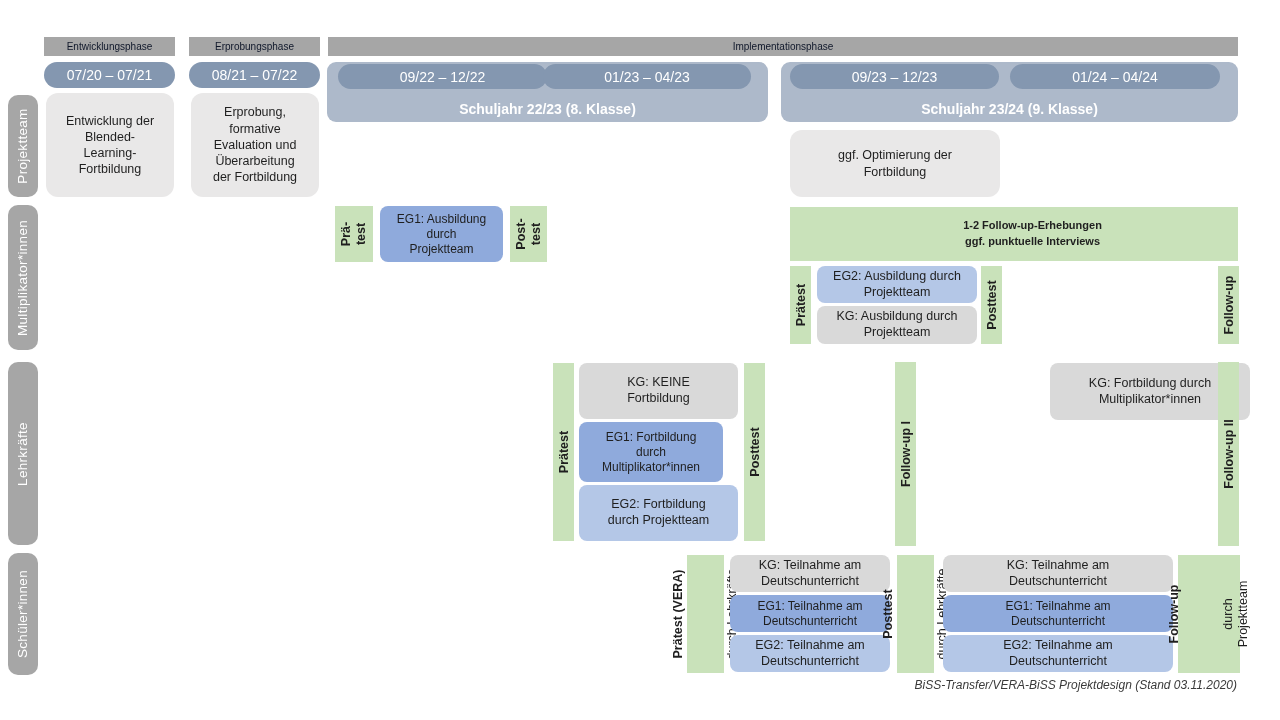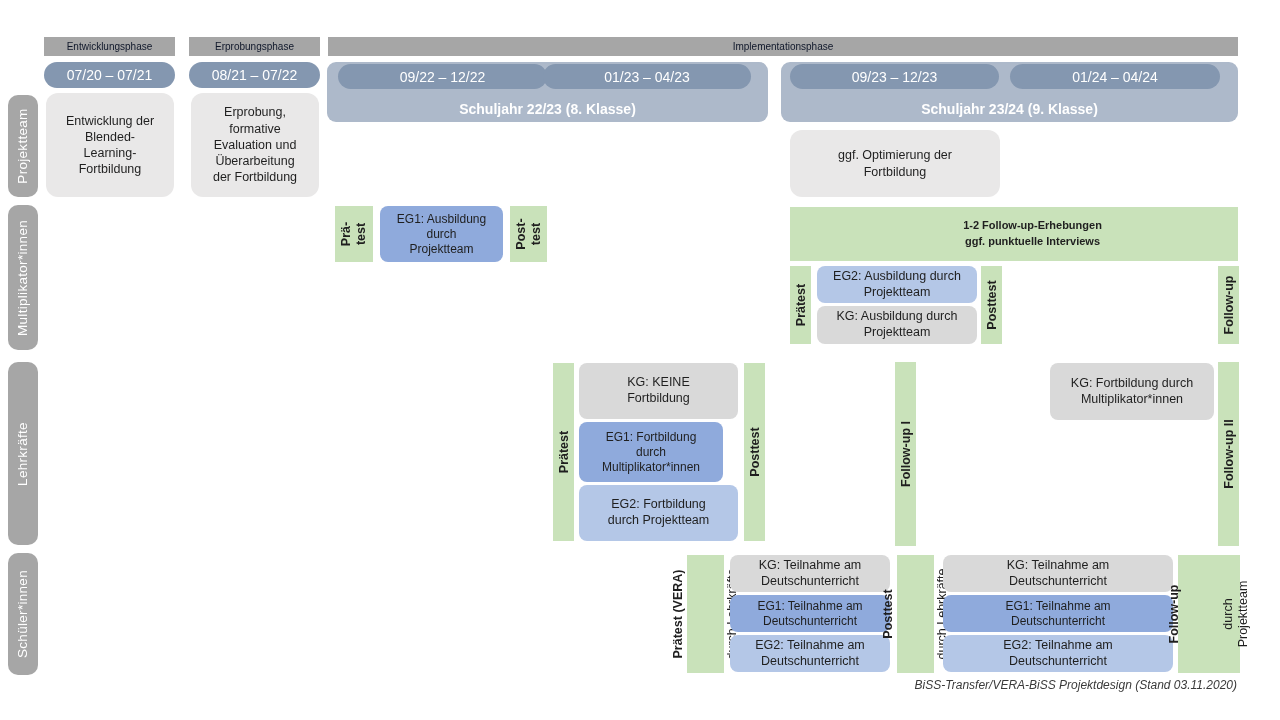--- a/index.html
+++ b/index.html
@@ -122,21 +122,21 @@
 durch
 Multiplikator*innen</div>
   <div class="abs eg2 flexc pre" style="left:579px;top:485px;width:159px;height:56px">EG2: Fortbildung
 durch Projektteam</div>
   <div class="abs green" style="left:744px;top:363px;width:21px;height:178px">
     <div class="vrot vbold">Posttest</div>
   </div>
   <div class="abs green" style="left:895px;top:362px;width:21px;height:184px">
     <div class="vrot vbold">Follow-up I</div>
   </div>
-  <div class="abs kg flexc pre" style="left:1050px;top:363px;width:164px;height:57px">KG: Fortbildung durch
+  <div class="abs kg flexc pre" style="left:1050px;top:363px;width:200px;height:57px">KG: Fortbildung durch
 Multiplikator*innen</div>
   <div class="abs green" style="left:1218px;top:362px;width:21px;height:184px">
     <div class="vrot vbold">Follow-up II</div>
   </div>
 
   <div class="abs green" style="left:687px;top:555px;width:37px;height:118px">
     <div class="vrot">
       <div class="vbold">Prätest (VERA)</div>
       <div class="vreg">durch Lehrkräfte</div>
     </div>

